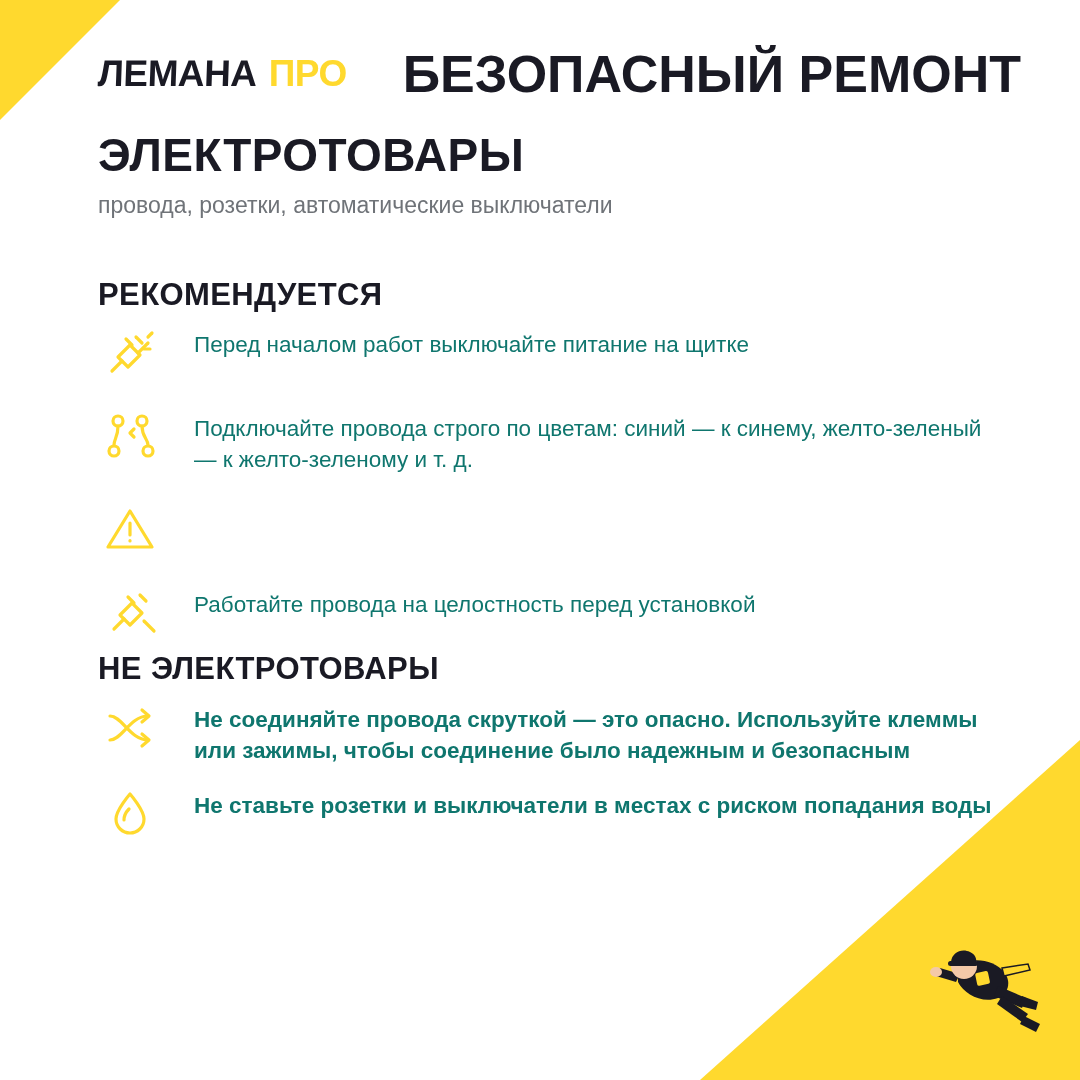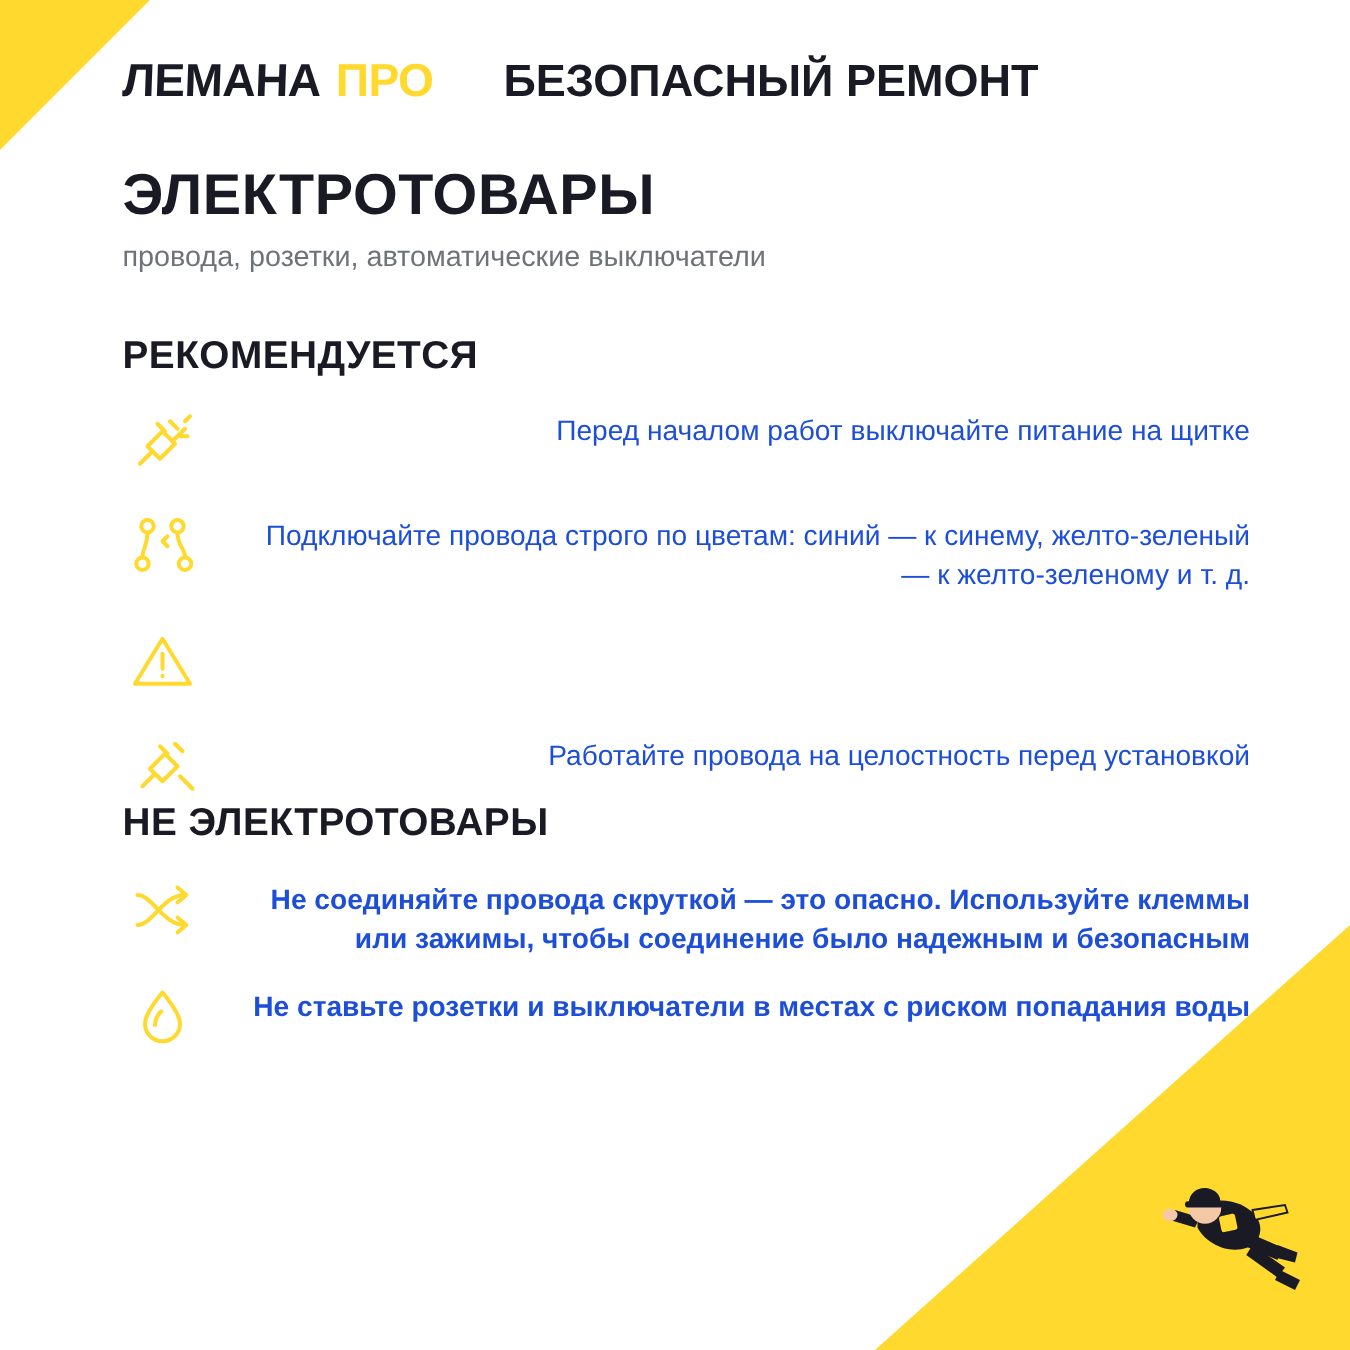--- a/index.html
+++ b/index.html
@@ -40,21 +40,21 @@
     align-items: baseline;
     gap: 12px;
     font-weight: 800;
     font-size: 37px;
     letter-spacing: -0.5px;
   }
   .logo-lemana { color: #1a1a24; font-style: normal; transform: skewX(-2deg); }
   .logo-pro { color: #FFD92E; text-align: right; }
   .header-title {
     font-weight: 800;
-    font-size: 36px;
+    font-size: 52px;
     color: #1a1a24;
     letter-spacing: 0px;
     white-space: nowrap;
     text-align: center;
   }
   
   .section-head {
     position: absolute;
     left: 98px; right: 70px;
   }
@@ -69,20 +69,21 @@
     top: 192px;
     font-size: 23px;
     color: #6f7378;
     font-weight: 400;
   }
   .block-title {
     font-weight: 800;
     font-size: 31px;
     color: #1a1a24;
     letter-spacing: 0.4px;
+    margin-top: 11px;
   }
   .rec-title { top: 266px; }
   .notrec-title { top: 640px; }
 
   
   .list {
     position: absolute;
     left: 98px;
     right: 80px;
   }
@@ -99,24 +100,23 @@
     display: flex;
     align-items: flex-start;
     justify-content: flex-start;
     padding-left: 6px;
     padding-top: 2px;
   }
   .item-text {
     flex: 1;
     font-size: 22.5px;
     line-height: 31px;
-    color: #1d4ed8;
+    color: #0f766e;
     font-weight: 400;
     padding-top: 4px;
-    text-align: right;
   }
   .item-text.bold {
     font-weight: 700;
   }
   .item-rec .item-text { font-weight: 400; }
   .list-notrec .item { margin-bottom: 20px; }
   .list-notrec .item-text { font-weight: 700; }
 
   
   .mascot {

